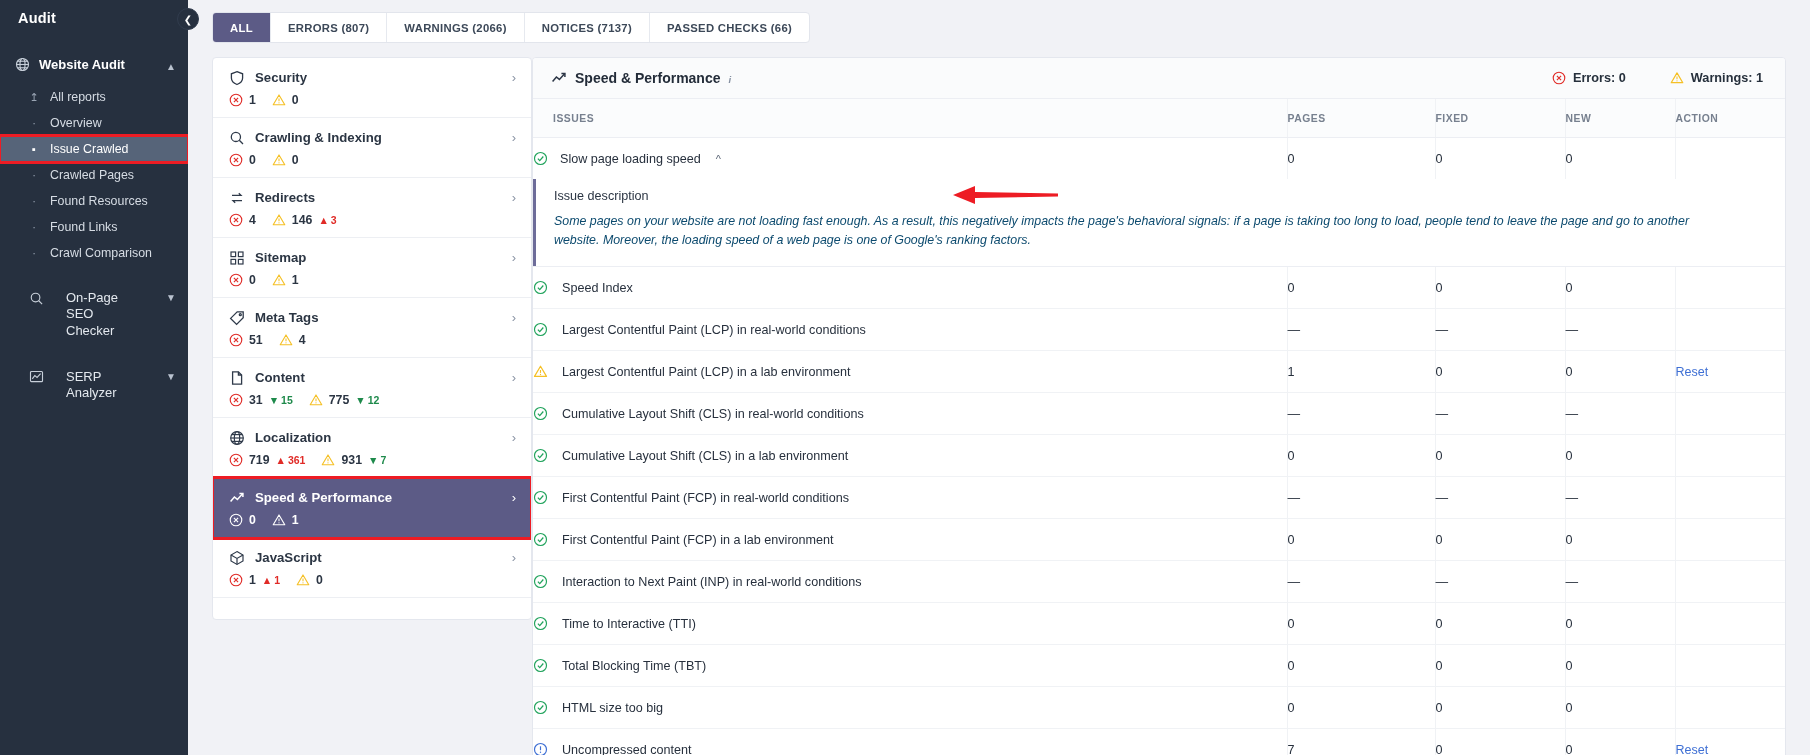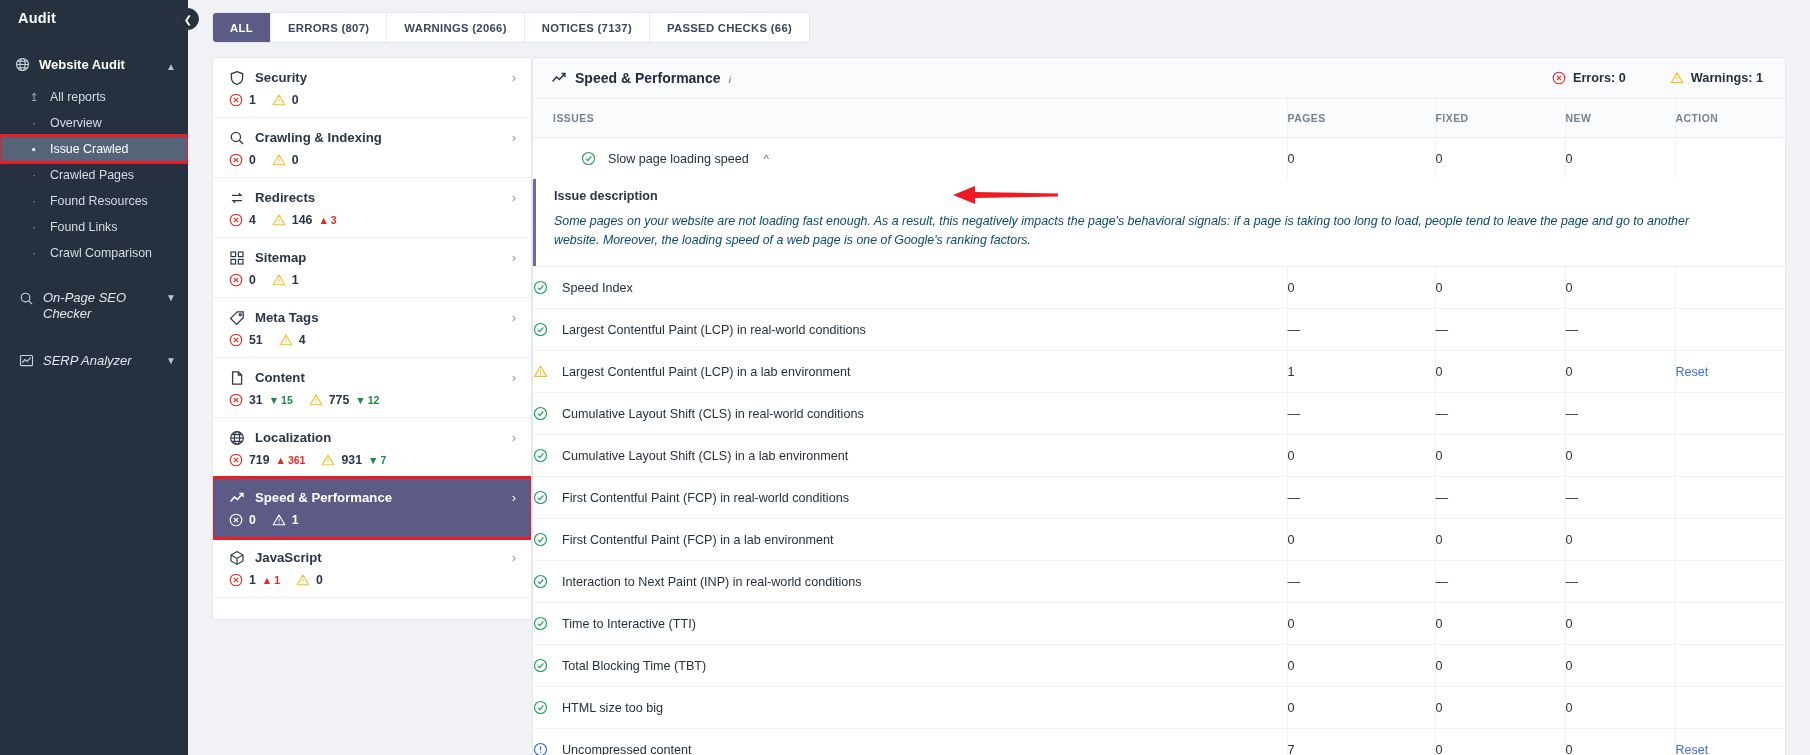--- a/index.html
+++ b/index.html
@@ -44,22 +44,22 @@
     position: relative;
   }
   .subitem .bullet {
     width: 12px; flex: 0 0 12px; text-align: center;
     font-size: 11px; color: #9aa5b4; line-height: 1;
   }
   .subitem.active { background: #566479; color: #ffffff; }
   .subitem.active .bullet { color: #ffffff; }
   .hl-red { outline: 3px solid #ed1c24; outline-offset: -1px; }
   .nav-collapsed {
-    display: flex; align-items: flex-start; gap: 9px;
-    padding: 10px 12px 10px 18px; font-size: 13px; color: #e3e8ee; font-style: italic;
+    display: flex; align-items: flex-start; gap: 22px;
+    padding: 10px 12px 10px 28px; font-size: 13px; color: #e3e8ee;
   }
   .nav-collapsed .label { line-height: 1.25; max-width: 110px; }
   .nav-collapsed .chev { margin-left: auto; font-size: 10px; color: #b9c2cf; padding-top:2px; }
 
   
   .main { flex: 1; height: 755px; background: #f1f2f6; position: relative; overflow: hidden; }
 
   
   .tabbar {
     margin: 12px 0 0 24px; display: inline-flex;
@@ -135,27 +135,27 @@
   .issue-cell { display: flex; align-items: center; gap: 14px; }
   .issue-ico { width: 15px; height: 15px; flex: 0 0 15px; }
   .col-pages { width: 148px; }
   .col-fixed { width: 130px; }
   .col-new { width: 110px; }
   .col-action { width: 110px; }
   th.c-pages, td.c-pages, th.c-fixed, td.c-fixed, th.c-new, td.c-new,
   th.c-action, td.c-action { padding-left: 16px; border-left: 1px solid #f0f2f5; }
   .reset-link { color: #3e6fd4; font-size: 12.5px; }
   tr.parent-row td { border-bottom: none; padding: 13px 0; }
-  tr.parent-row .issue-cell { gap: 12px; padding-left: 48px; }
+  tr.parent-row .issue-cell { gap: 12px; }
   .caret-up { font-size: 11px; color: #5b6575; margin-left: 3px; }
 
   
   .desc-row td { padding: 0 !important; border-bottom: 1px solid #eceef3 !important; }
   .desc-box { border-left: 3px solid #6d6c99; padding: 10px 24px 16px 18px; background: #ffffff; }
-  .desc-title { font-size: 12.6px; font-weight: bold; color: #2b3543; margin-bottom: 9px; }
+  .desc-title { font-size: 12.6px; font-weight: normal; color: #2b3543; margin-bottom: 9px; }
   .desc-text { font-size: 12.4px; font-style: italic; color: #0c4a6e; line-height: 1.55; max-width: 1180px; }
 
   
   .ann-arrow { position: absolute; left: 765px; top: 184px; width: 105px; height: 22px; z-index: 50; pointer-events: none; }
 </style>
 </head>
 <body>
 
 <div class="app">
 

